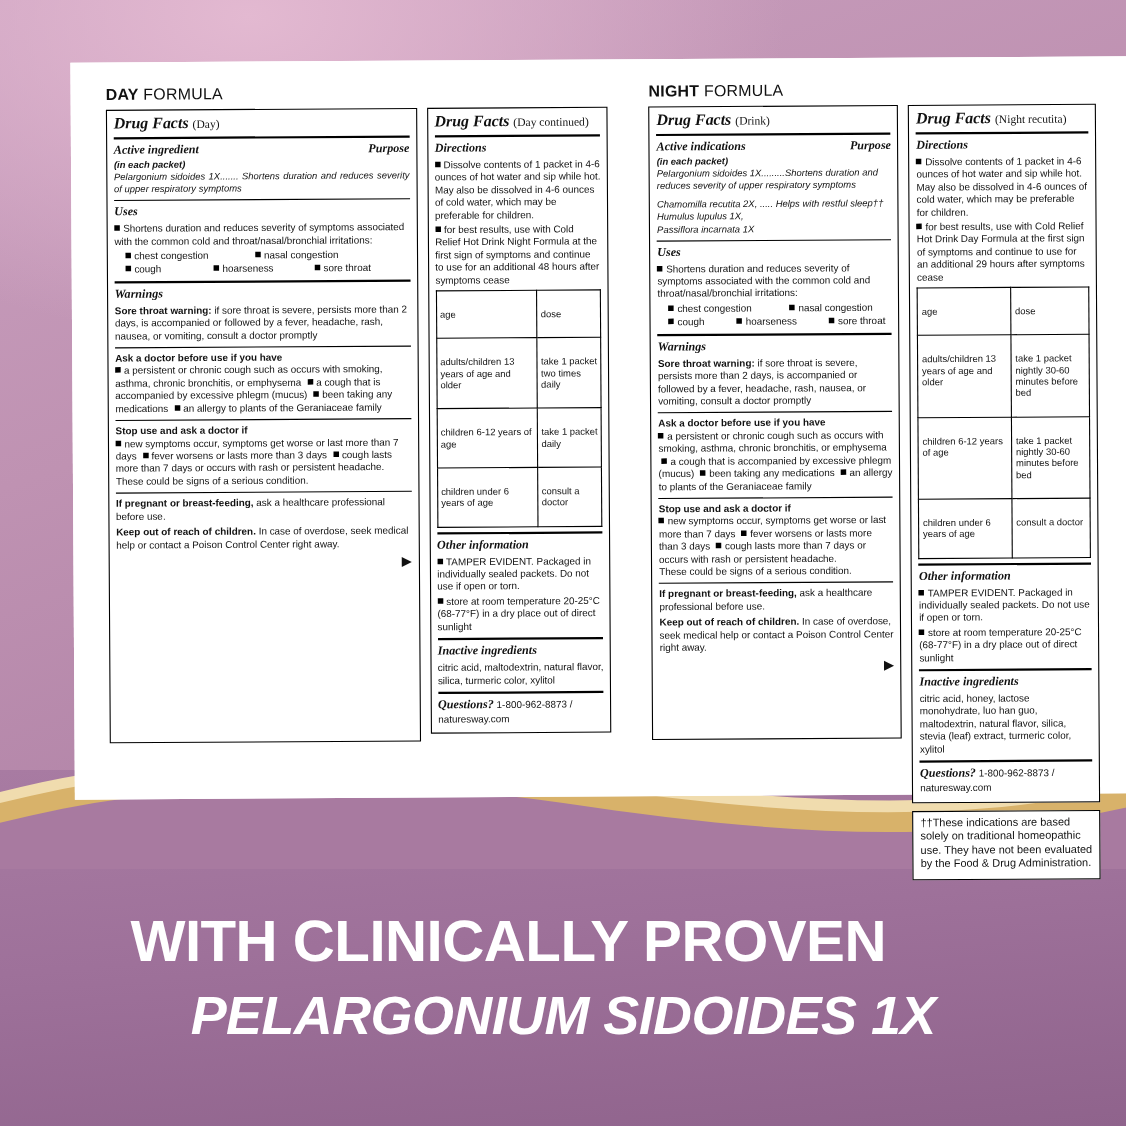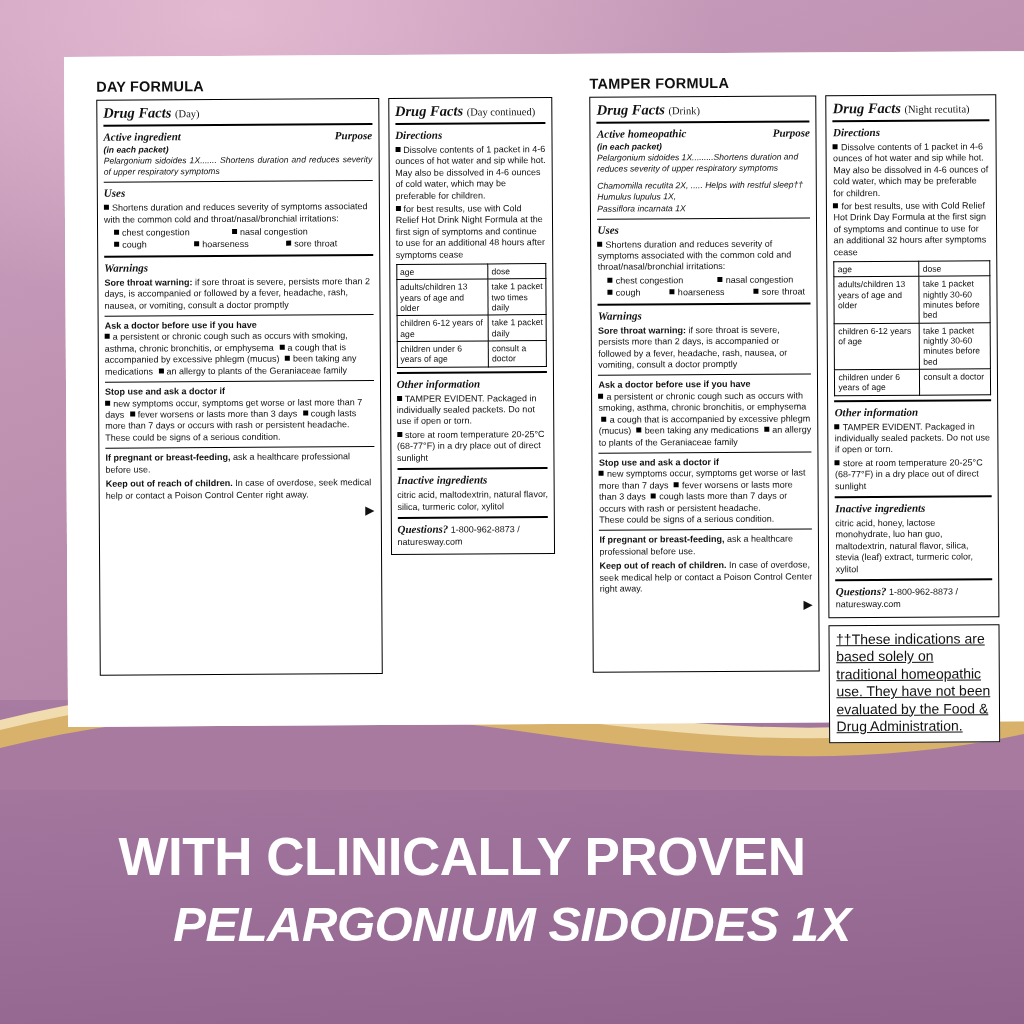--- a/index.html
+++ b/index.html
@@ -35,21 +35,21 @@
   #doc-inner { position:absolute; left:0; top:0; width:1072px; height:670px; background:#fff; }
   
   .label-area {
     position:absolute; left:32px; top:22px; width:900px;
     color:#111;
   }
   .formula-title {
     font-size:14.5px; letter-spacing:.2px; margin-bottom:5px; color:#111;
   }
   .formula-title b { font-weight:bold; }
-  .formula-title span { font-weight:bold; }
+  .formula-title span { font-weight:normal; }
 
   .cols { display:flex; gap:9px; align-items:flex-start; }
   .panel {
     border:1.4px solid #000; background:#fff; padding:5px 6px 6px 6px;
   }
   .panel + .panel { }
   .dfhead {
     font-family:"Liberation Serif", serif;
     font-weight:bold; font-style:italic; font-size:14.5px; line-height:1.1;
     padding-bottom:3px; border-bottom:2.5px solid #000; margin-bottom:4px;
@@ -63,23 +63,23 @@
   }
   .rule { border-top:1px solid #000; margin:4px 0 4px 0; }
   .thickrule { border-top:2.5px solid #000; margin:4px 0 4px 0; }
   .row-split { display:flex; justify-content:space-between; align-items:baseline; }
   .bold { font-weight:bold; }
   .ing { font-style:italic; font-size:8.6px; line-height:1.3; }
   .indent { padding-left:10px; }
   .sym-list { margin-top:2px; }
   .sym-list div { margin:1px 0; }
   table.dose { border-collapse:collapse; width:100%; font-size:8.6px; margin-top:3px; }
-  table.dose td { border:1px solid #000; padding:2px 3px; vertical-align:top; line-height:1.2; }
+  table.dose td { border:1px solid #000; padding:16px 3px; vertical-align:top; line-height:1.2; }
   .arrow { text-align:right; font-size:12px; line-height:1; margin-top:4px; }
-  .footnote { font-size:14px; line-height:1.25;text-decoration:underline; }
+  .footnote { font-size:10px; line-height:1.25; }
   
   #headline {
     position:absolute; left:0; top:826px; width:924px; text-align:center;
     color:#fff; font-weight:bold; font-size:53px; letter-spacing:-0.5px;
     font-family:"Liberation Sans", sans-serif;
   }
   #subline {
     position:absolute; left:0; top:896px; width:1024px; text-align:center;
     color:#fff; font-weight:bold; font-style:italic; font-size:49px; letter-spacing:-0.5px;
   }
@@ -214,32 +214,32 @@
             <div class="thickrule"></div>
 
             <div class="sec">
               <span style="font-family:'Liberation Serif',serif; font-style:italic; font-weight:bold; font-size:11px;">Questions?</span><span> 1-800-962-8873 / naturesway.com</span>
             </div>
           </div>
         </div>
 
         <div style="width:237px; margin-left:28px;">
           <div class="formula-title">
-            <b>TAMPER</b><span> FORMULA</span>
+            <b>NIGHT</b><span> FORMULA</span>
           </div>
 
           <div class="panel" style="height:576px;">
             <div class="dfhead">
               <span>Drug Facts</span>
               <span class="sub">(Drink)</span>
             </div>
 
             <div class="sec">
               <div class="row-split">
-                <h4 style="margin:0;">Active homeopathic</h4>
+                <h4 style="margin:0;">Active indications</h4>
                 <h4 style="margin:0;">Purpose</h4>
               </div>
               <div style="font-style:italic; font-weight:bold; font-size:8.6px;">(in each packet)</div>
               <div class="ing">Pelargonium sidoides 1X.........Shortens duration and reduces severity of upper respiratory symptoms</div>
               <div class="ing" style="margin-top:6px;">Chamomilla recutita 2X, ..... Helps with restful sleep††</div>
               <div class="ing">Humulus lupulus 1X,</div>
               <div class="ing">Passiflora incarnata 1X</div>
             </div>
 
             <div class="rule"></div>
@@ -285,21 +285,21 @@
 
         <div style="width:178px; padding-top:21px;">
           <div class="panel">
             <div class="dfhead">
               <span>Drug Facts</span>
               <span class="sub">(Night recutita)</span>
             </div>
             <div class="sec">
               <h4>Directions</h4>
               <div><span class="sq"></span><span>Dissolve contents of 1 packet in 4-6 ounces of hot water and sip while hot. May also be dissolved in 4-6 ounces of cold water, which may be preferable for children.</span></div>
-              <div style="margin-top:2px;"><span class="sq"></span><span>for best results, use with Cold Relief Hot Drink Day Formula at the first sign of symptoms and continue to use for an additional 32 hours after symptoms cease</span></div>
+              <div style="margin-top:2px;"><span class="sq"></span><span>for best results, use with Cold Relief Hot Drink Day Formula at the first sign of symptoms and continue to use for an additional 29 hours after symptoms cease</span></div>
               <table class="dose">
                 <tbody>
                     <tr>
                   <td>age</td>
                   <td>dose</td>
                 </tr>
                 <tr>
                   <td>adults/children 13 years of age and older</td>
                   <td>take 1 packet nightly 30-60 minutes before bed</td>
                 </tr>

